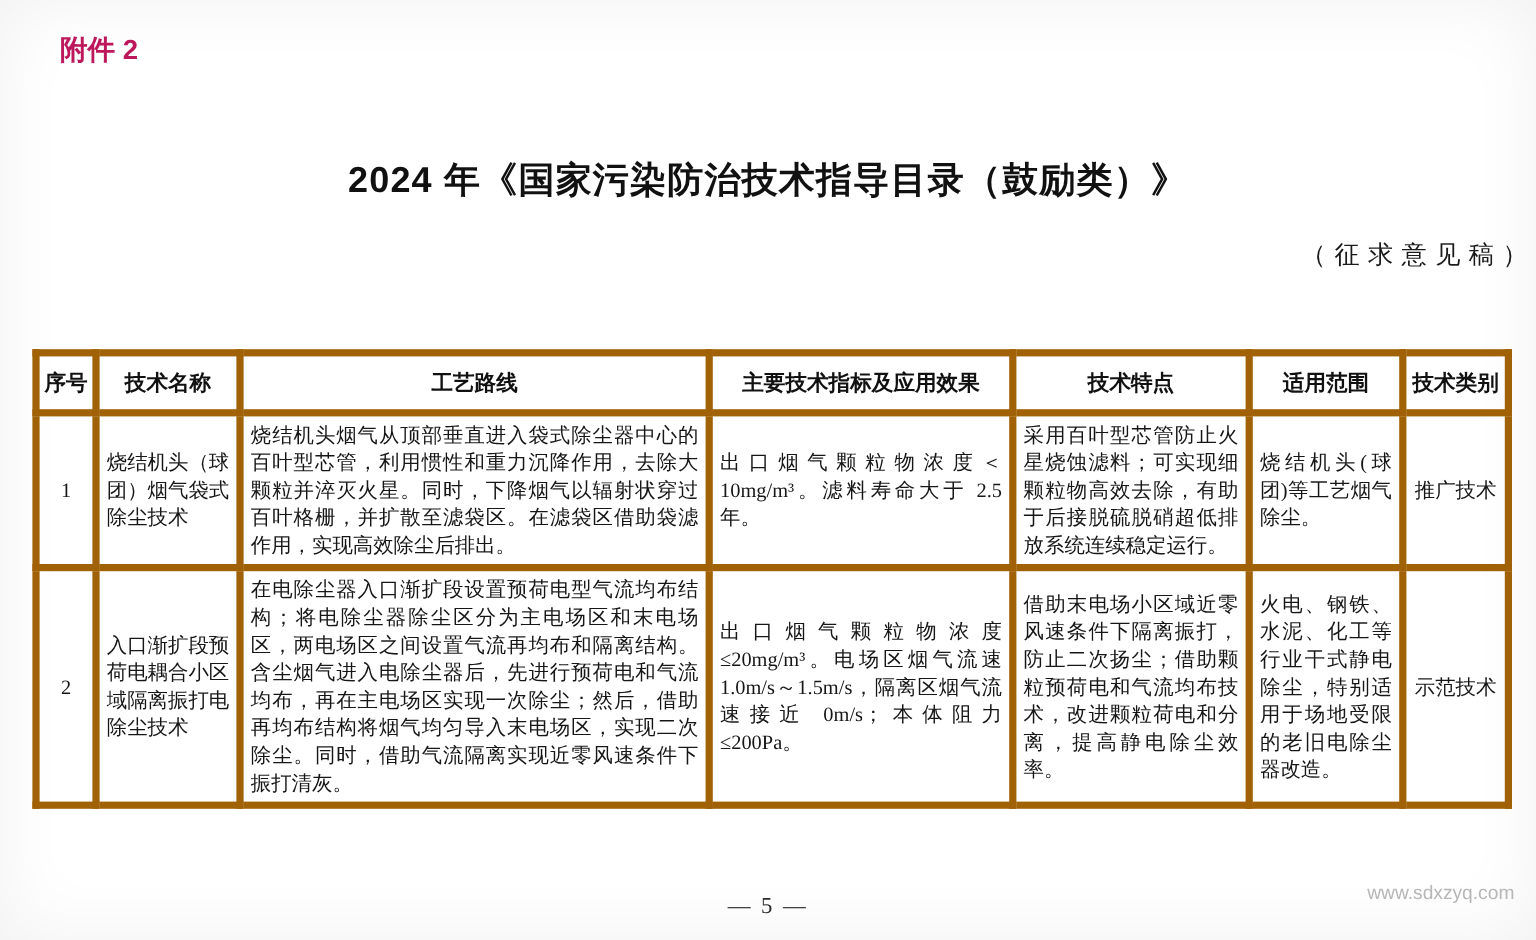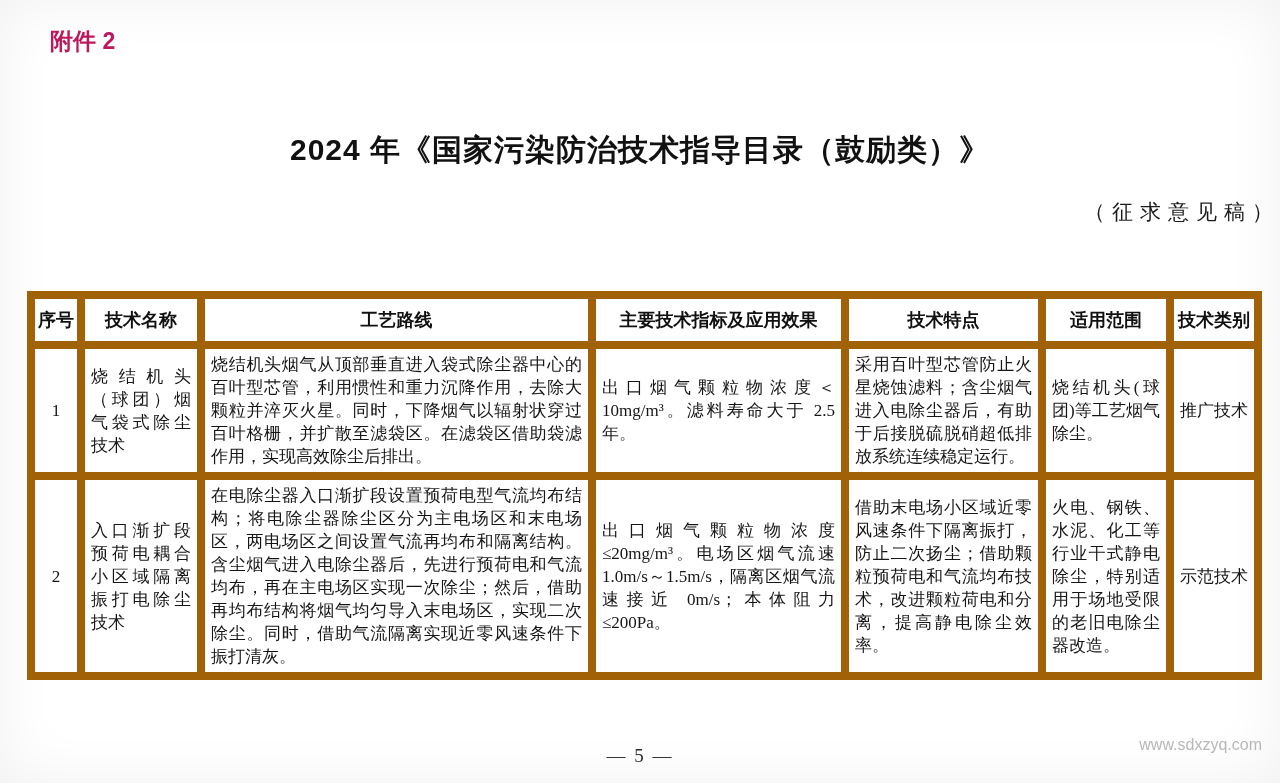--- a/index.html
+++ b/index.html
@@ -43,21 +43,21 @@
     color: #1a1a1a;
   }
   table.catalog {
     position: absolute;
     left: 27px; top: 291px;
     width: 1227px;
     border-collapse: collapse;
     table-layout: fixed;
   }
   table.catalog th, table.catalog td {
-    border: 8px solid #a16207;
+    border: 6px solid #a16207;
     vertical-align: middle;
     overflow: hidden;
   }
   table.catalog th {
     height: 50px;
     font-family: "Liberation Sans", sans-serif;
     font-weight: bold;
     font-size: 18px;
     text-align: center;
     color: #111;
@@ -124,21 +124,21 @@
       <th>适用范围</th>
       <th>技术类别</th>
     </tr>
   </thead>
   <tbody>
     <tr class="row-1">
       <td class="c-no">1</td>
       <td class="c-name">烧结机头（球团）烟气袋式除尘技术</td>
       <td class="c-process">烧结机头烟气从顶部垂直进入袋式除尘器中心的百叶型芯管，利用惯性和重力沉降作用，去除大颗粒并淬灭火星。同时，下降烟气以辐射状穿过百叶格栅，并扩散至滤袋区。在滤袋区借助袋滤作用，实现高效除尘后排出。</td>
       <td class="c-ind">出口烟气颗粒物浓度＜10mg/m³。滤料寿命大于 2.5 年。</td>
-      <td class="c-feat">采用百叶型芯管防止火星烧蚀滤料；含尘烟气进入电除尘器后，有助于后接脱硫脱硝超低排放系统连续稳定运行。</td>
+      <td class="c-feat">采用百叶型芯管防止火星烧蚀滤料；可实现细颗粒物高效去除，有助于后接脱硫脱硝超低排放系统连续稳定运行。</td>
       <td class="c-scope">烧结机头(球团)等工艺烟气除尘。</td>
       <td class="c-cat">推广技术</td>
     </tr>
     <tr class="row-2">
       <td class="c-no">2</td>
       <td class="c-name">入口渐扩段预荷电耦合小区域隔离振打电除尘技术</td>
       <td class="c-process">在电除尘器入口渐扩段设置预荷电型气流均布结构；将电除尘器除尘区分为主电场区和末电场区，两电场区之间设置气流再均布和隔离结构。含尘烟气进入电除尘器后，先进行预荷电和气流均布，再在主电场区实现一次除尘；然后，借助再均布结构将烟气均匀导入末电场区，实现二次除尘。同时，借助气流隔离实现近零风速条件下振打清灰。</td>
       <td class="c-ind">出口烟气颗粒物浓度≤20mg/m³。电场区烟气流速 1.0m/s～1.5m/s，隔离区烟气流速接近 0m/s；本体阻力≤200Pa。</td>
       <td class="c-feat">借助末电场小区域近零风速条件下隔离振打，防止二次扬尘；借助颗粒预荷电和气流均布技术，改进颗粒荷电和分离，提高静电除尘效率。</td>
       <td class="c-scope">火电、钢铁、水泥、化工等行业干式静电除尘，特别适用于场地受限的老旧电除尘器改造。</td>

